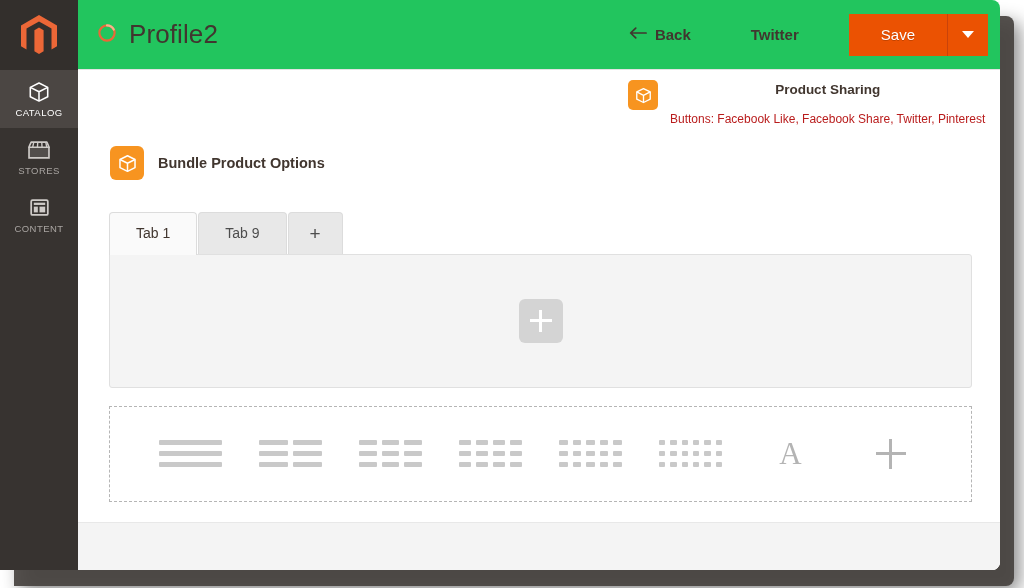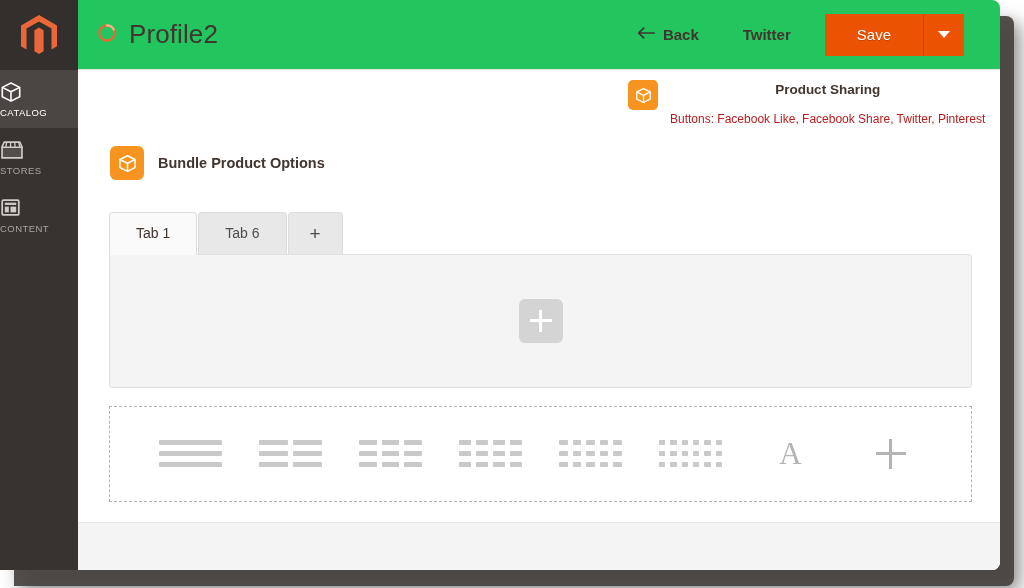--- a/index.html
+++ b/index.html
@@ -30,21 +30,21 @@
     background: #373330;
   }
   #logo-cell {
     height: 70px;
     display: flex; align-items: center; justify-content: center;
     background: #332f2c;
   }
   .nav-item {
     height: 58px;
     display: flex; flex-direction: column;
-    justify-content: center;
+    align-items: center; justify-content: center;
     gap: 4px;
     color: #a9a5a2;
     cursor: pointer;
   }
   .nav-item.active { background: #4b4643; color: #ffffff; }
   .nav-item .nav-label {
     font-size: 9.5px;
     letter-spacing: 0.45px;
     font-weight: 400;
   }
@@ -68,21 +68,21 @@
     display: flex; align-items: center;
   }
   #title-left { display: flex; align-items: center; padding-left: 18px; gap: 11px; }
   #page-title {
     font-size: 26px; font-weight: 400; color: #41362f;
     letter-spacing: 0.1px;
   }
   #title-actions {
     margin-left: auto;
     display: flex; align-items: center; height: 100%;
-    padding-right: 36px; gap: 0;
+    padding-right: 12px; gap: 16px;
   }
   .link-btn {
     font-size: 15px; font-weight: 700; color: #41362f;
     background: none; border: none; cursor: pointer;
     display: flex; align-items: center; gap: 8px;
     padding: 0 22px;
     font-family: "Liberation Sans", sans-serif;
   }
   #save-group {
     display: flex; align-items: stretch;
@@ -335,21 +335,21 @@
         <svg width="19" height="19" viewBox="0 0 24 24" aria-hidden="true">
           <path d="M12 2.2 L21.5 7 L21.5 17.2 L12 21.9 L2.5 17.2 L2.5 7 Z" fill="none" stroke="#ffffff" stroke-width="1.9" stroke-linejoin="round"></path>
           <path d="M2.5 7 L12 11.7 L21.5 7 M12 11.7 L12 21.9" fill="none" stroke="#ffffff" stroke-width="1.9" stroke-linejoin="round"></path>
         </svg>
       </span>
       <span id="bundle-title">Bundle Product Options</span>
     </div>
 
     <div id="tabs-row">
       <div class="tab active">Tab 1</div>
-      <div class="tab">Tab 6</div>
+      <div class="tab">Tab 9</div>
       <div class="tab add-tab">+</div>
     </div>
 
     <div id="stage">
       <div id="stage-add">
         <span class="plus-wrap">
           <span class="plus-h"></span>
           <span class="plus-v"></span>
         </span>
       </div>

